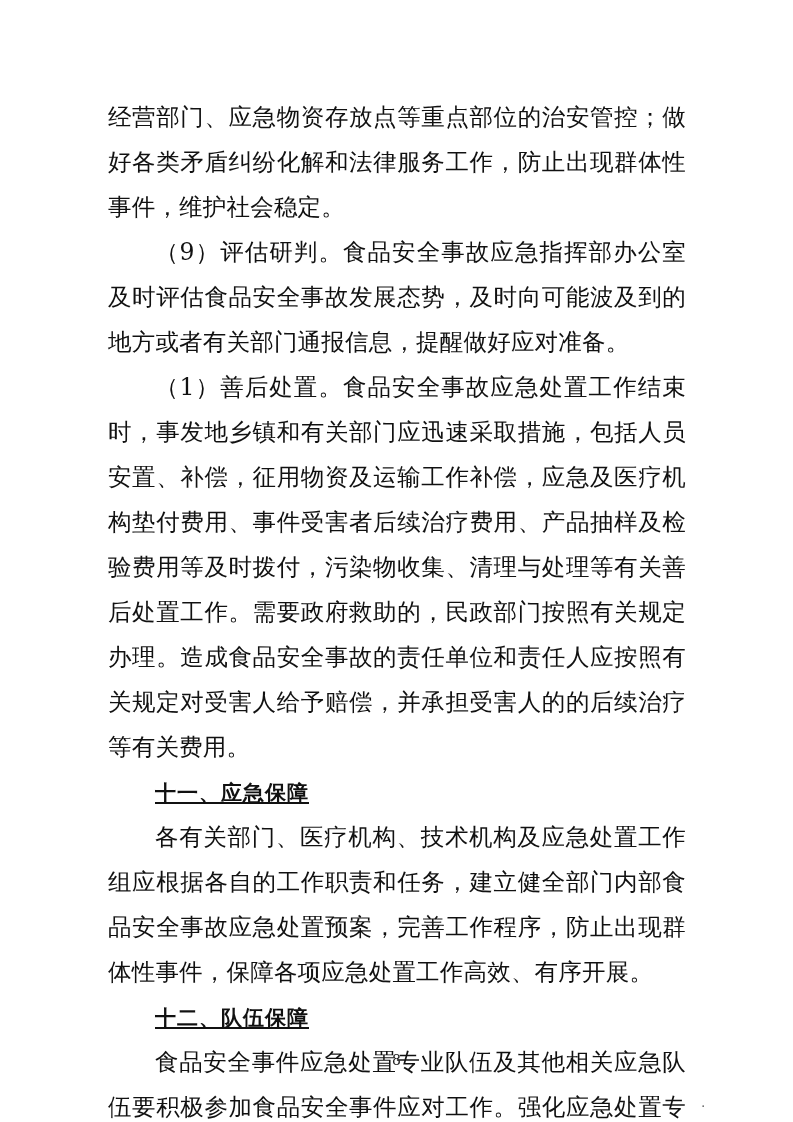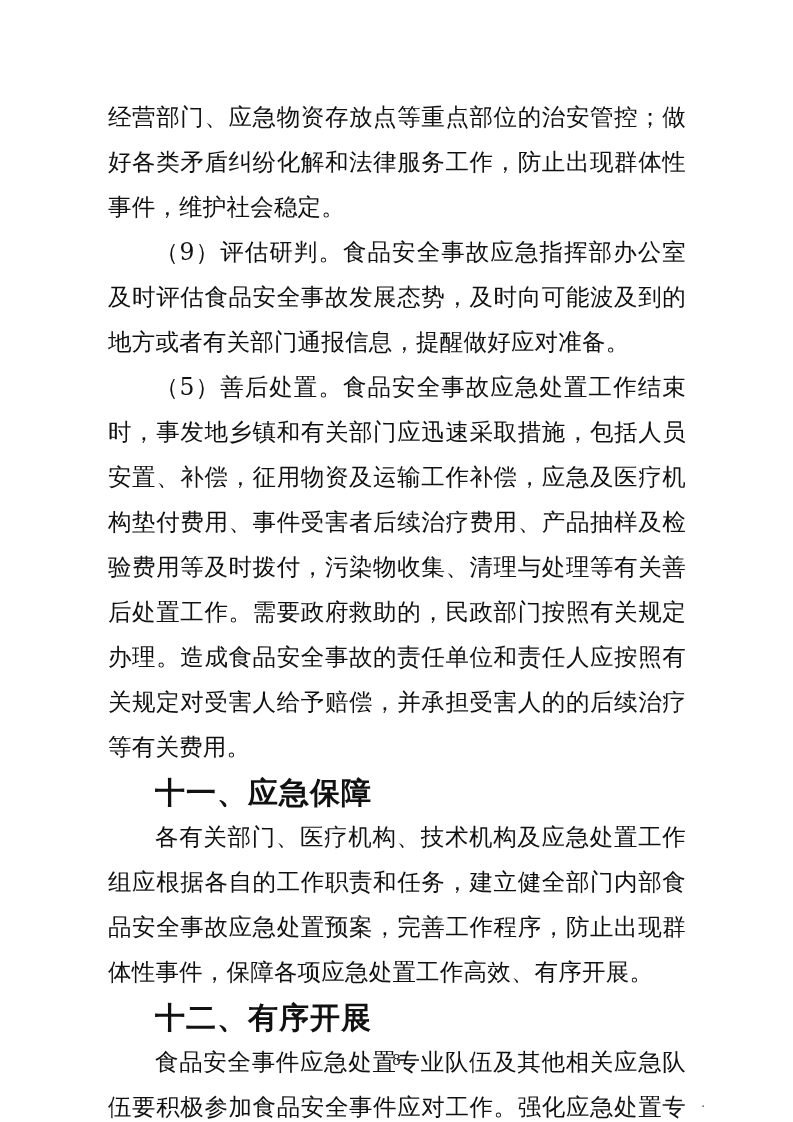--- a/index.html
+++ b/index.html
@@ -35,25 +35,26 @@
     text-align: justify;
     text-justify: inter-ideograph;
     text-align-last: left;
     font-weight: 500;
   }
   p.indent {
     text-indent: 47px;
   }
   h2.heading {
     margin: 0;
-    font-size: 30px;
+    font-size: 21px;
     line-height: 45px;
     font-weight: bold;
     text-indent: 47px;
     letter-spacing: 1px;
+    text-decoration: underline;
   }
   .page-number {
     position: absolute;
     left: 0;
     right: 0;
     top: 1052px;
     text-align: center;
     font-size: 14px;
     font-family: "DejaVu Serif", "Liberation Serif", serif;
     color: #222;
@@ -69,27 +70,27 @@
 </head>
 <body>
 
 <div class="page">
   <div class="doc-body">
 
     <p class="para">经营部门、应急物资存放点等重点部位的治安管控；做好各类矛盾纠纷化解和法律服务工作，防止出现群体性事件，维护社会稳定。</p>
 
     <p class="para indent">（9）评估研判。食品安全事故应急指挥部办公室及时评估食品安全事故发展态势，及时向可能波及到的地方或者有关部门通报信息，提醒做好应对准备。</p>
 
-    <p class="para indent">（5）善后处置。食品安全事故应急处置工作结束时，事发地乡镇和有关部门应迅速采取措施，包括人员安置、补偿，征用物资及运输工作补偿，应急及医疗机构垫付费用、事件受害者后续治疗费用、产品抽样及检验费用等及时拨付，污染物收集、清理与处理等有关善后处置工作。需要政府救助的，民政部门按照有关规定办理。造成食品安全事故的责任单位和责任人应按照有关规定对受害人给予赔偿，并承担受害人的的后续治疗等有关费用。</p>
+    <p class="para indent">（1）善后处置。食品安全事故应急处置工作结束时，事发地乡镇和有关部门应迅速采取措施，包括人员安置、补偿，征用物资及运输工作补偿，应急及医疗机构垫付费用、事件受害者后续治疗费用、产品抽样及检验费用等及时拨付，污染物收集、清理与处理等有关善后处置工作。需要政府救助的，民政部门按照有关规定办理。造成食品安全事故的责任单位和责任人应按照有关规定对受害人给予赔偿，并承担受害人的的后续治疗等有关费用。</p>
 
     <h2 class="heading">十一、应急保障</h2>
 
     <p class="para indent">各有关部门、医疗机构、技术机构及应急处置工作组应根据各自的工作职责和任务，建立健全部门内部食品安全事故应急处置预案，完善工作程序，防止出现群体性事件，保障各项应急处置工作高效、有序开展。</p>
 
-    <h2 class="heading">十二、有序开展</h2>
+    <h2 class="heading">十二、队伍保障</h2>
 
     <p class="para indent">食品安全事件应急处置专业队伍及其他相关应急队伍要积极参加食品安全事件应对工作。强化应急处置专业队伍能力建设，定期按照预案管理办法要求组织开展应急预案的培训和演练，并对演练进行科学评估，提高食品安全事故快</p>
 
   </div>
 </div>
 
 <div class="page-number">8</div>
 
 <div class="corner-mark">.</div>
 

